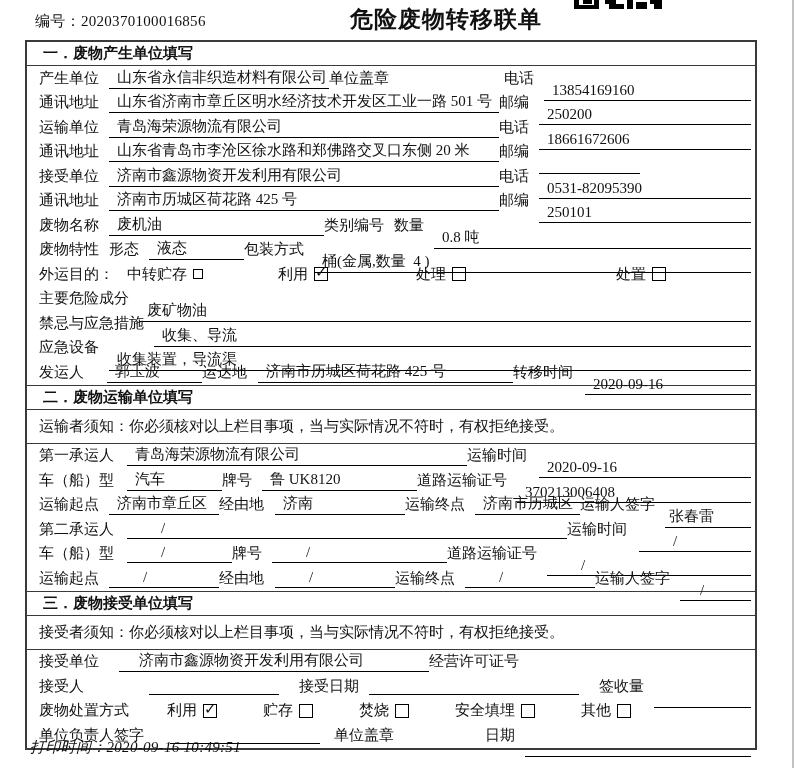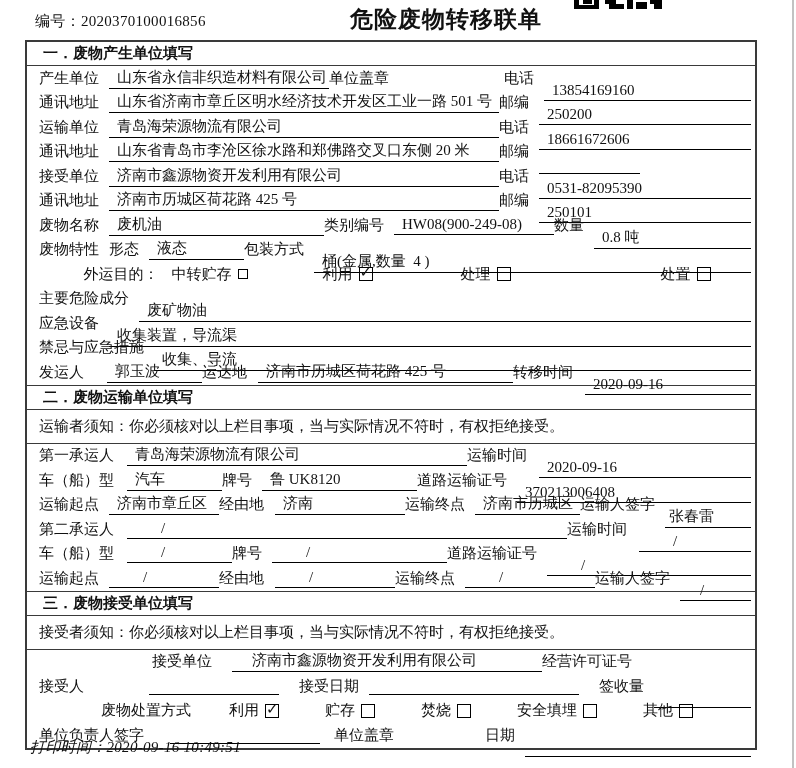--- a/index.html
+++ b/index.html
@@ -12,21 +12,21 @@
   .qr{position:absolute;left:574px;top:0;}
   .edge{position:absolute;right:2px;top:0;bottom:0;width:2px;background:#c2c2c2;}
   .form{position:absolute;left:25px;top:40px;width:732px;box-sizing:border-box;
        border:2px solid #3a3a3a;}
   .sec-h{height:23px;display:flex;align-items:center;padding-left:16px;
        border-top:1px solid #3a3a3a;border-bottom:1px solid #3a3a3a;
        font-family:"Liberation Sans","DejaVu Sans",sans-serif;font-weight:bold;font-size:15px;}
   .form > .sec-h:first-child{border-top:none;}
   .notice{height:33px;display:flex;align-items:center;padding-left:12px;
        border-bottom:1px solid #3a3a3a;}
-  .row{height:24.5px;display:flex;align-items:center;padding:0 0 0 12px;justify-content:center;}
+  .row{height:24.5px;display:flex;align-items:center;padding:0 0 0 12px;}
   .lbl{white-space:pre;min-width:58px;margin-right:10px;flex-shrink:0;}
   .v{border-bottom:1px solid #000;padding:0 4px 1px 8px;white-space:pre;
      box-sizing:border-box;flex-shrink:0;min-height:18px;}
   .v.grow{flex:1 1 auto;margin-right:4px;margin-top:26px;}
   .v.slash{padding-left:34px;}
   .cb{display:inline-block;width:12px;height:12px;border:1px solid #000;
       margin-left:6px;position:relative;vertical-align:-1px;flex-shrink:0;}
   .cb.sm{width:8px;height:8px;vertical-align:0;}
   .cb.checked::after{content:"\2713";position:absolute;top:-5px;left:0;font-size:15px;}
   .opt{display:flex;align-items:center;white-space:pre;}
@@ -101,21 +101,20 @@
       <span class="lbl">通讯地址</span>
       <span class="v" style="width:390px">济南市历城区荷花路 425 号</span>
       <span class="lbl" style="min-width:30px">邮编</span>
       <span class="v grow">250101</span>
     </div>
 
     <div class="row">
       <span class="lbl">废物名称</span>
       <span class="v" style="width:215px">废机油</span>
       <span class="lbl" style="min-width:60px">类别编号</span>
-      <span class="v" style="width:160px">HW08(900-249-08)</span>
       <span class="lbl" style="min-width:30px">数量</span>
       <span class="v grow">0.8 吨</span>
     </div>
 
     <div class="row">
       <span class="lbl">废物特性</span>
       <span class="lbl" style="min-width:30px">形态</span>
       <span class="v" style="width:95px">液态</span>
       <span class="lbl" style="min-width:60px">包装方式</span>
       <span class="v grow">桶(金属,数量  4 )</span>
@@ -128,27 +127,27 @@
       <span class="opt" style="margin-left:88px"><span>处理</span><span class="cb"></span></span>
       <span class="opt" style="margin-left:150px"><span>处置</span><span class="cb"></span></span>
     </div>
 
     <div class="row">
       <span class="lbl">主要危险成分</span>
       <span class="v grow">废矿物油</span>
     </div>
 
     <div class="row">
+      <span class="lbl">禁忌与应急措施</span>
+      <span class="v grow">收集、导流</span>
+    </div>
+
+    <div class="row">
       <span class="lbl">应急设备</span>
       <span class="v grow">收集装置，导流渠</span>
-    </div>
-
-    <div class="row">
-      <span class="lbl">禁忌与应急措施</span>
-      <span class="v grow">收集、导流</span>
     </div>
 
     <div class="row">
       <span class="lbl">发运人</span>
       <span class="v" style="width:95px">郭玉波</span>
       <span class="lbl" style="min-width:46px">运达地</span>
       <span class="v" style="width:255px">济南市历城区荷花路 425 号</span>
       <span class="lbl" style="min-width:62px">转移时间</span>
       <span class="v grow">2020-09-16</span>
     </div>

